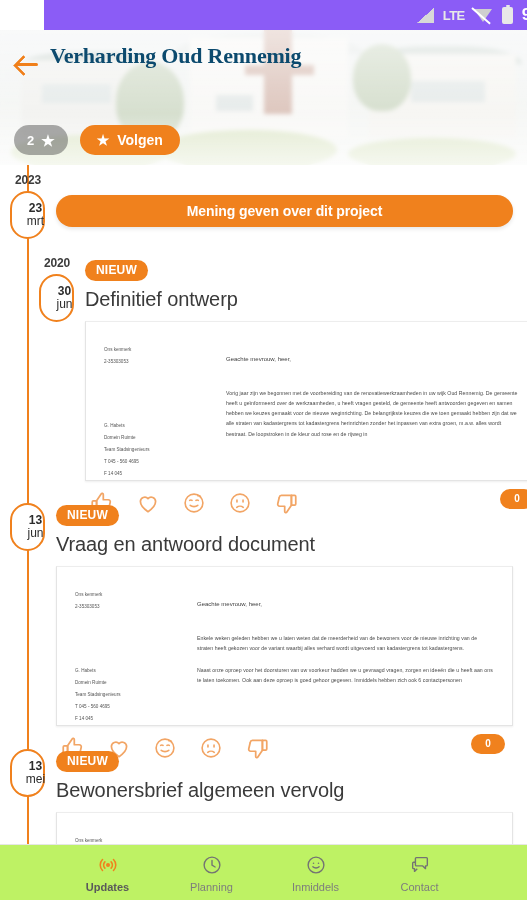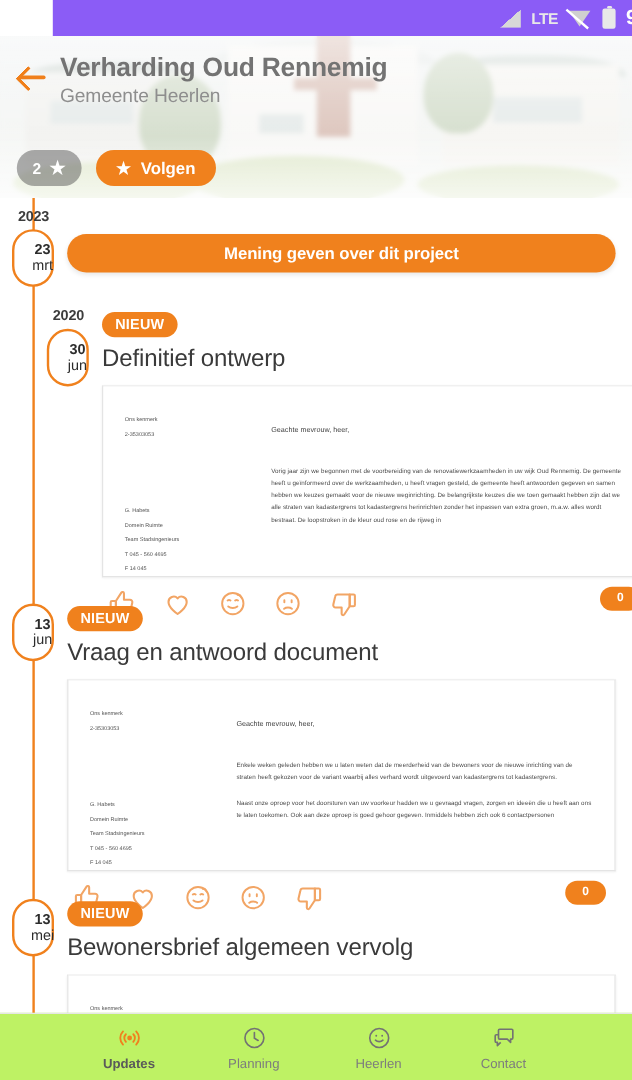--- a/index.html
+++ b/index.html
@@ -90,21 +90,21 @@
     content:""; position:absolute; left:2px; top:12px; width:22px; height:3px;
     background:#F07F1A; border-radius:2px;
   }
   .back-arrow:after {
     content:""; position:absolute; left:2px; top:7px; width:12px; height:12px;
     border-left:3px solid #F07F1A; border-bottom:3px solid #F07F1A;
     transform: rotate(45deg); border-radius:1px;
   }
   .titles { line-height: 1.12; }
   .proj-title {
-    font-size: 22px; font-weight: bold; color: #737373; letter-spacing: -0.2px;
+    font-size: 22px; font-weight: bold; color: #0c4a6e; letter-spacing: -0.2px; font-family: Liberation Serif, serif;
   }
   .proj-sub {
     font-size: 16px; color: #8e8e8e; margin-top: 3px; letter-spacing: -0.1px;
   }
   .hero-actions {
     position: absolute; left: 14px; bottom: 10px;
     display: flex; align-items: center; gap: 12px;
   }
   .followers {
     height: 30px; padding: 0 13px; border-radius: 15px;
@@ -238,21 +238,20 @@
     <div class="ph-bush" style="left:30%;width:34%;height:30%;"></div>
     <div class="ph-bush" style="right:2%;width:32%;height:24%;"></div>
   </div>
   <div class="hero-wash"></div>
 
   <div class="hero-content">
     <div class="back-row">
       <div class="back-arrow"></div>
       <div class="titles">
         <div class="proj-title">Verharding Oud Rennemig</div>
-        <div class="proj-sub">Gemeente Heerlen</div>
       </div>
     </div>
 
     <div class="hero-actions">
       <div class="followers">
         <span>2</span>
         <span class="star">★</span>
       </div>
       <button class="follow-btn">
         <span class="star">★</span>
@@ -443,21 +442,21 @@
 
   <div class="navitem">
     <div class="navicon">
       <svg viewBox="0 0 24 24" width="22" height="22" fill="none" stroke="#737373" stroke-width="1.5" stroke-linecap="round">
         <circle cx="12" cy="12" r="8.6"></circle>
         <path d="M8.6 14c1.8 1.7 5 1.7 6.8 0"></path>
         <circle cx="9.3" cy="10" r="0.85" fill="#737373" stroke="none"></circle>
         <circle cx="14.7" cy="10" r="0.85" fill="#737373" stroke="none"></circle>
       </svg>
     </div>
-    <div class="lbl">Heerlen</div>
+    <div class="lbl">Inmiddels</div>
   </div>
 
   <div class="navitem">
     <div class="navicon">
       <svg viewBox="0 0 24 24" width="22" height="22" fill="none" stroke="#737373" stroke-width="1.5" stroke-linejoin="round">
         <path d="M8 4h11a1 1 0 0 1 1 1v7a1 1 0 0 1-1 1h-1v3l-3-3H8a1 1 0 0 1-1-1V5a1 1 0 0 1 1-1z"></path>
         <path d="M7 9H5a1 1 0 0 0-1 1v5a1 1 0 0 0 1 1h1v3l3-3"></path>
       </svg>
     </div>
     <div class="lbl">Contact</div>

